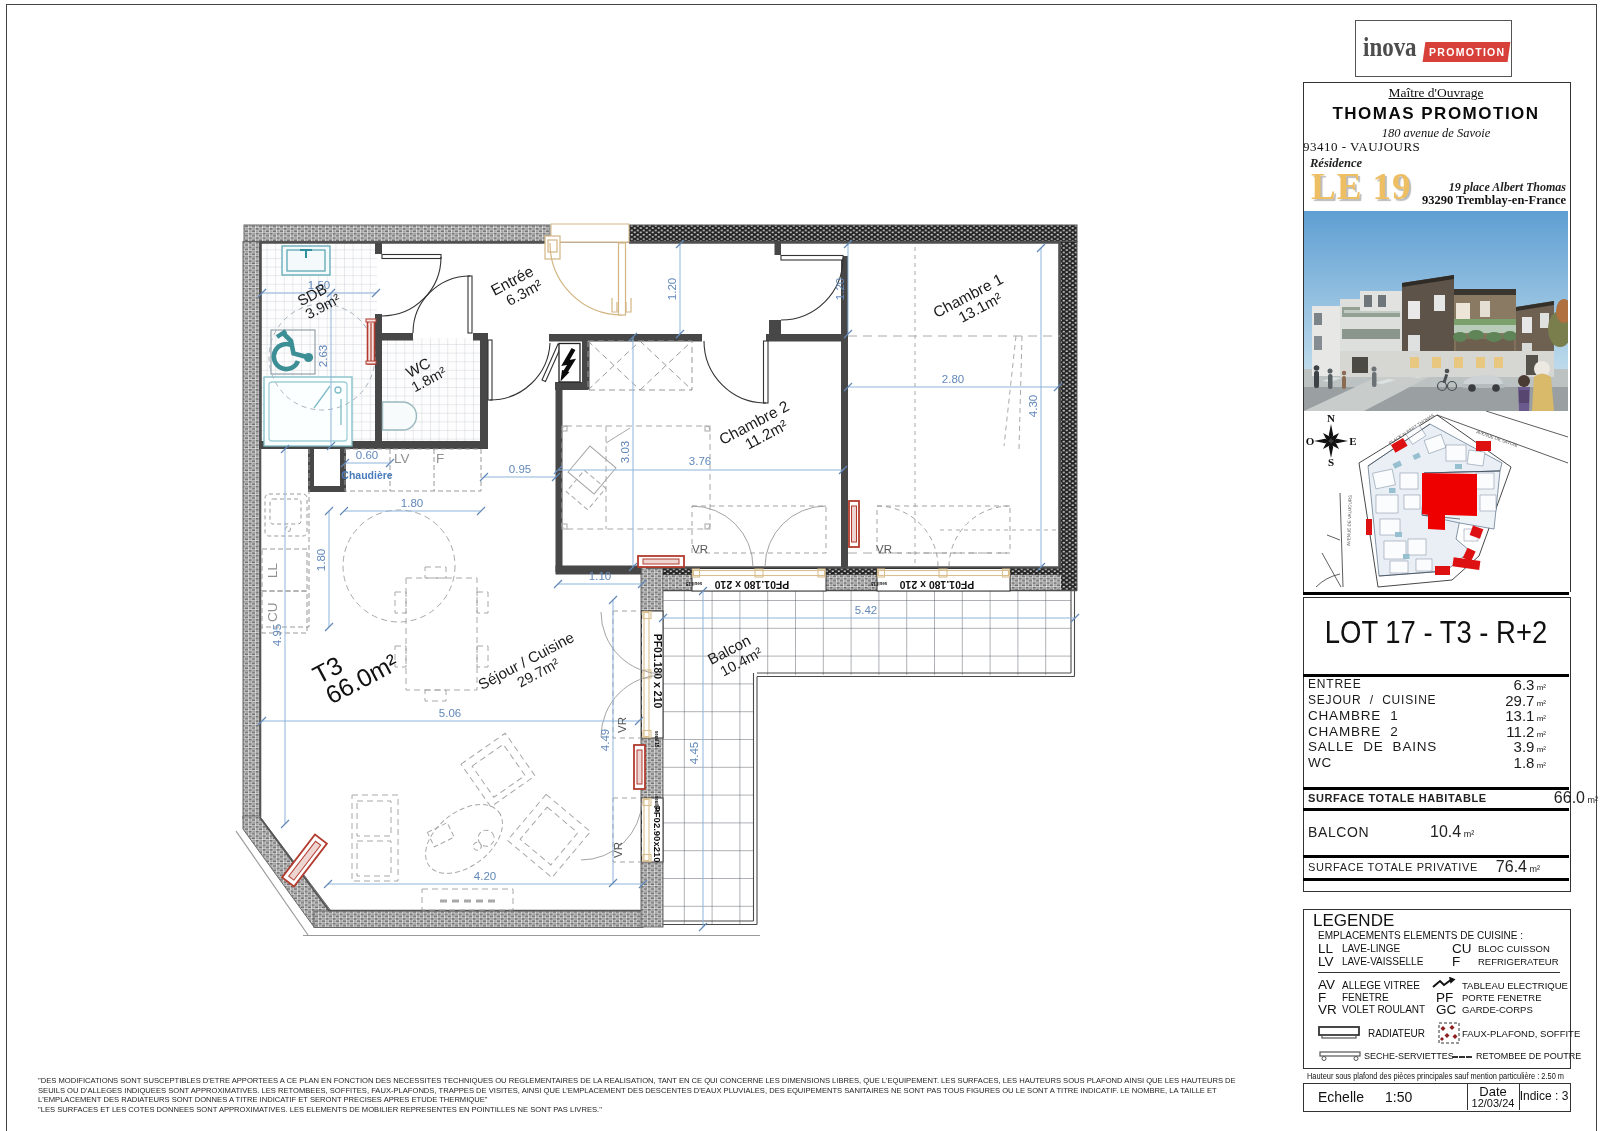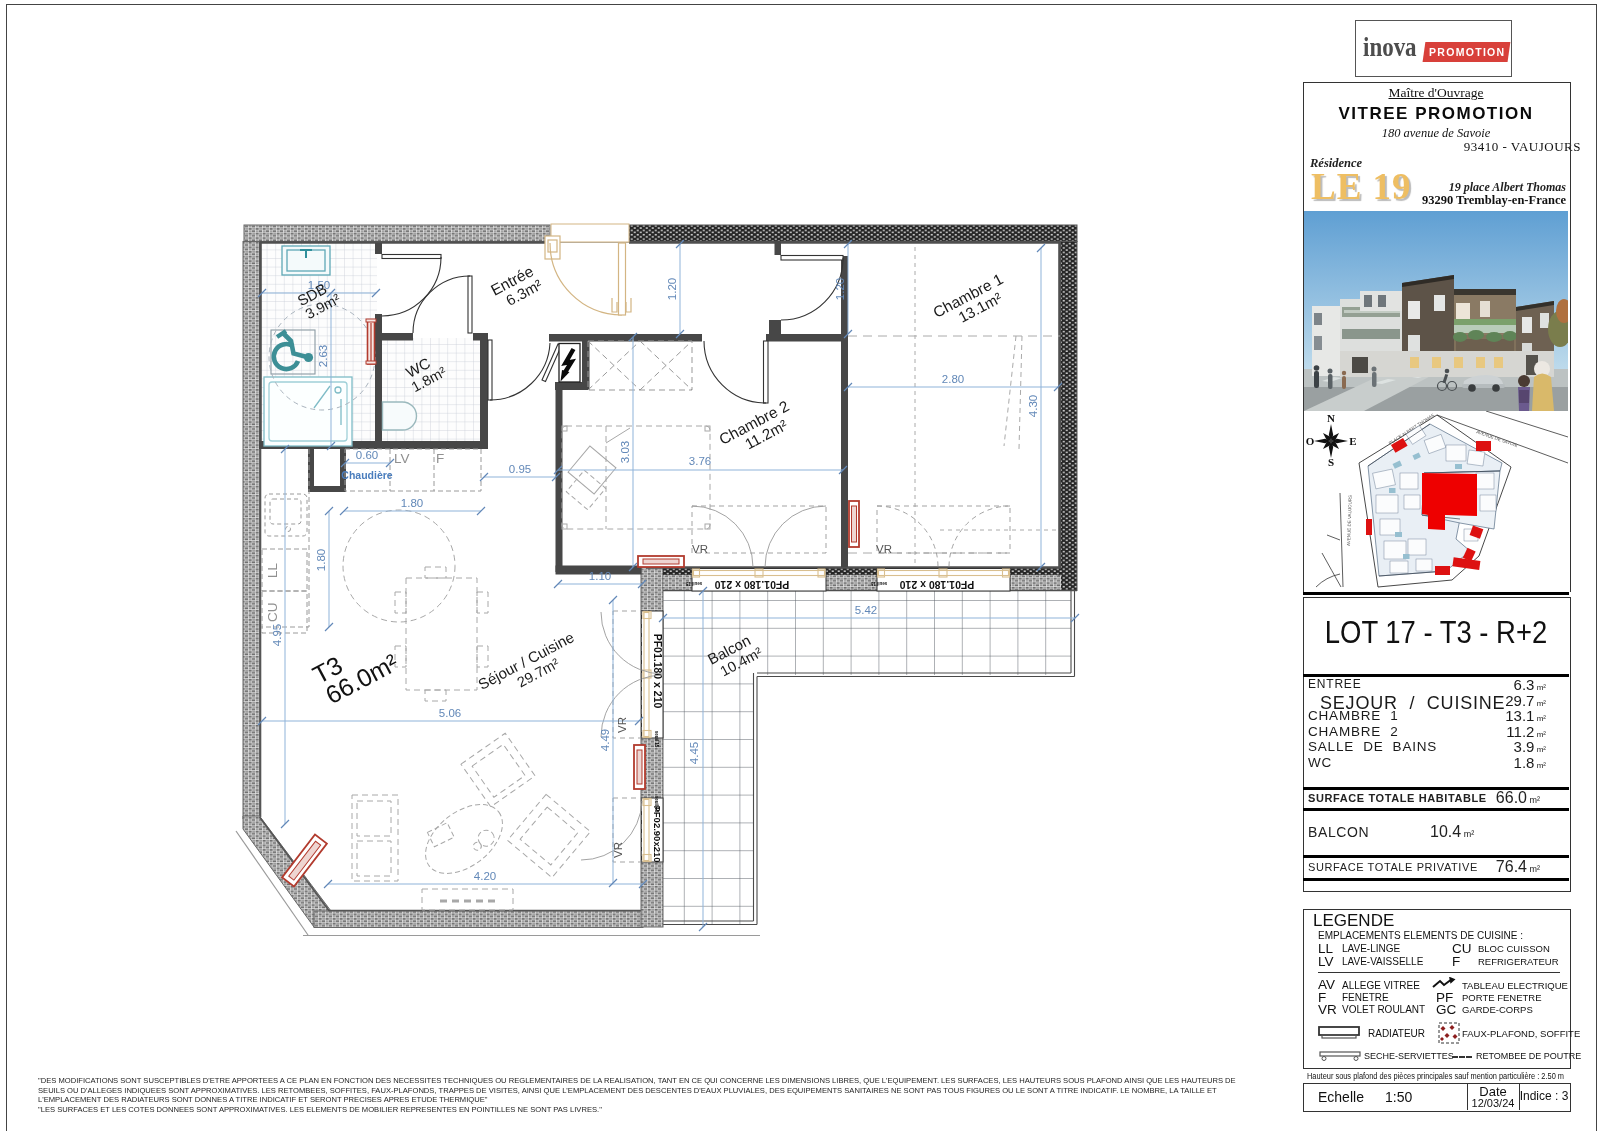--- a/index.html
+++ b/index.html
@@ -486,23 +486,23 @@
 
 <div class="abs" style="left:1355px;top:20px;width:155px;height:55px;border:1.5px solid #555;background:#fff;"></div>
 
 <div class="abs ser" style="left:1363px;top:31px;font-size:28px;font-weight:bold;color:#4d4d4d;transform:scaleX(0.82);transform-origin:left;">inova</div>
 
 <div class="abs" style="left:1424px;top:41.5px;width:85px;height:19.5px;background:#d8403a;transform:skewX(-8deg);"></div>
 <div class="abs" style="left:1429px;top:45.5px;font-size:10.5px;font-weight:bold;color:#fff;letter-spacing:1.3px;">PROMOTION</div>
 
 <div class="abs" style="left:1303px;top:82px;width:266px;height:70px;border:1.5px solid #333;border-bottom:2px solid #222;background:#fff;"></div>
 <div class="abs ser" style="left:1303px;top:85px;width:266px;text-align:center;font-size:13.5px;color:#111;"><span style="text-decoration:underline;">Maître d'Ouvrage</span></div>
-<div class="abs" style="left:1303px;top:104px;width:266px;text-align:center;font-size:17px;font-weight:bold;letter-spacing:1.5px;color:#0a0a0a;">VITREE PROMOTION</div>
+<div class="abs" style="left:1303px;top:104px;width:266px;text-align:center;font-size:17px;font-weight:bold;letter-spacing:1.5px;color:#0a0a0a;">THOMAS PROMOTION</div>
 <div class="abs ser" style="left:1303px;top:126px;width:266px;text-align:center;font-size:12.5px;font-style:italic;color:#111;">180 avenue de Savoie</div>
-<div class="abs ser" style="left:1303px;top:139px;width:266px;text-align:right;font-size:13px;letter-spacing:0.5px;color:#111;padding-left:12px;">93410 - VAUJOURS</div>
+<div class="abs ser" style="left:1303px;top:139px;width:266px;text-align:left;font-size:13px;letter-spacing:0.5px;color:#111;">93410 - VAUJOURS</div>
 
 <div class="abs" style="left:1303px;top:152px;width:266px;height:59px;border-left:1.5px solid #333;border-right:1.5px solid #333;background:#fff;"></div>
 <div class="abs ser" style="left:1310px;top:156px;font-size:12.5px;font-style:italic;font-weight:bold;color:#222;">Résidence</div>
 <div class="abs ser" style="left:1311px;top:165px;font-size:37px;font-weight:bold;color:#eebe62;text-shadow:2px 2px 1px #bbb;letter-spacing:1px;">LE 19</div>
 <div class="abs ser" style="left:1430px;top:180px;width:136px;text-align:right;font-size:12px;font-style:italic;font-weight:bold;color:#222;">19 place Albert Thomas</div>
 <div class="abs ser" style="left:1400px;top:193px;width:166px;text-align:right;font-size:12.5px;font-weight:bold;color:#111;white-space:nowrap;">93290 Tremblay-en-France</div>
 
 <div class="abs" style="left:1303px;top:82px;width:266px;height:510px;border-left:1.5px solid #333;border-right:1.5px solid #333;pointer-events:none;"></div>
 
 <svg class="abs" style="left:1304px;top:211px;" width="264" height="200" viewBox="0 0 264 200">
@@ -699,34 +699,34 @@
   </g>
 </svg>
 
 <div class="abs" style="left:1303px;top:592px;width:266px;height:3px;background:#000;"></div>
 
 <div class="abs" style="left:1303px;top:597px;width:266px;height:293px;border-left:1.2px solid #333;border-right:1.2px solid #333;border-top:1px solid #333;border-bottom:1px solid #333;"></div>
 <div class="abs" style="left:1303px;top:617px;width:266px;text-align:center;font-size:28px;color:#111;transform:scale(0.98,1.1);transform-origin:center;">LOT 17 - T3 - R+2</div>
 <div class="abs" style="left:1303px;top:674px;width:266px;height:3px;background:#000;"></div>
 <div class="abs" style="left:1308px;top:677.0px;font-size:12px;letter-spacing:0.8px;color:#1a1a1a;">ENTREE</div>
 <div class="abs" style="left:1430px;top:676.0px;width:116px;text-align:right;font-size:15px;color:#1a1a1a;">6.3<span style="font-size:8px;"> m²</span></div>
-<div class="abs" style="left:1308px;top:692.6px;font-size:18px;letter-spacing:0.8px;color:#1a1a1a;margin-left:12px;">SEJOUR&nbsp;&nbsp;/&nbsp;&nbsp;CUISINE</div>
+<div class="abs" style="left:1308px;top:692.6px;font-size:12px;letter-spacing:0.8px;color:#1a1a1a;">SEJOUR&nbsp;&nbsp;/&nbsp;&nbsp;CUISINE</div>
 <div class="abs" style="left:1430px;top:691.6px;width:116px;text-align:right;font-size:15px;color:#1a1a1a;">29.7<span style="font-size:8px;"> m²</span></div>
 <div class="abs" style="left:1308px;top:708.2px;font-size:13.5px;letter-spacing:0.8px;color:#1a1a1a;">CHAMBRE&nbsp;&nbsp;1</div>
 <div class="abs" style="left:1430px;top:707.2px;width:116px;text-align:right;font-size:15px;color:#1a1a1a;">13.1<span style="font-size:8px;"> m²</span></div>
 <div class="abs" style="left:1308px;top:723.8px;font-size:13.5px;letter-spacing:0.8px;color:#1a1a1a;">CHAMBRE&nbsp;&nbsp;2</div>
 <div class="abs" style="left:1430px;top:722.8px;width:116px;text-align:right;font-size:15px;color:#1a1a1a;">11.2<span style="font-size:8px;"> m²</span></div>
 <div class="abs" style="left:1308px;top:739.4px;font-size:13.5px;letter-spacing:0.8px;color:#1a1a1a;">SALLE&nbsp;&nbsp;DE&nbsp;&nbsp;BAINS</div>
 <div class="abs" style="left:1430px;top:738.4px;width:116px;text-align:right;font-size:15px;color:#1a1a1a;">3.9<span style="font-size:8px;"> m²</span></div>
 <div class="abs" style="left:1308px;top:755.0px;font-size:13.5px;letter-spacing:0.8px;color:#1a1a1a;">WC</div>
 <div class="abs" style="left:1430px;top:754.0px;width:116px;text-align:right;font-size:15px;color:#1a1a1a;">1.8<span style="font-size:8px;"> m²</span></div>
 
 <div class="abs" style="left:1303px;top:787px;width:266px;height:3px;background:#000;"></div>
 <div class="abs" style="left:1308px;top:792px;font-size:11px;letter-spacing:0.6px;color:#222;font-weight:bold;">SURFACE  TOTALE  HABITABLE</div>
-<div class="abs" style="left:1430px;top:789px;width:110px;text-align:right;font-size:16px;color:#222;">66.0<span style="font-size:9px;"> m²</span></div>
+<div class="abs" style="left:1488px;top:789px;width:110px;text-align:right;font-size:16px;color:#222;">66.0<span style="font-size:9px;"> m²</span></div>
 <div class="abs" style="left:1303px;top:808px;width:266px;height:3px;background:#000;"></div>
 <div class="abs" style="left:1308px;top:824px;font-size:14px;letter-spacing:0.6px;color:#222;">BALCON</div>
 <div class="abs" style="left:1430px;top:823px;width:110px;text-align:left;font-size:16px;color:#222;">10.4<span style="font-size:9px;"> m²</span></div>
 <div class="abs" style="left:1303px;top:855px;width:266px;height:3px;background:#000;"></div>
 <div class="abs" style="left:1308px;top:861px;font-size:11px;letter-spacing:0.6px;color:#222;">SURFACE  TOTALE  PRIVATIVE</div>
 <div class="abs" style="left:1430px;top:858px;width:110px;text-align:right;font-size:16px;color:#222;">76.4<span style="font-size:9px;"> m²</span></div>
 <div class="abs" style="left:1303px;top:878px;width:266px;height:3px;background:#000;"></div>
 
 <div class="abs" style="left:1303px;top:909px;width:266px;height:158px;border:1.5px solid #333;"></div>
 <div class="abs" style="left:1313px;top:911px;font-size:17px;color:#111;">LEGENDE</div>

